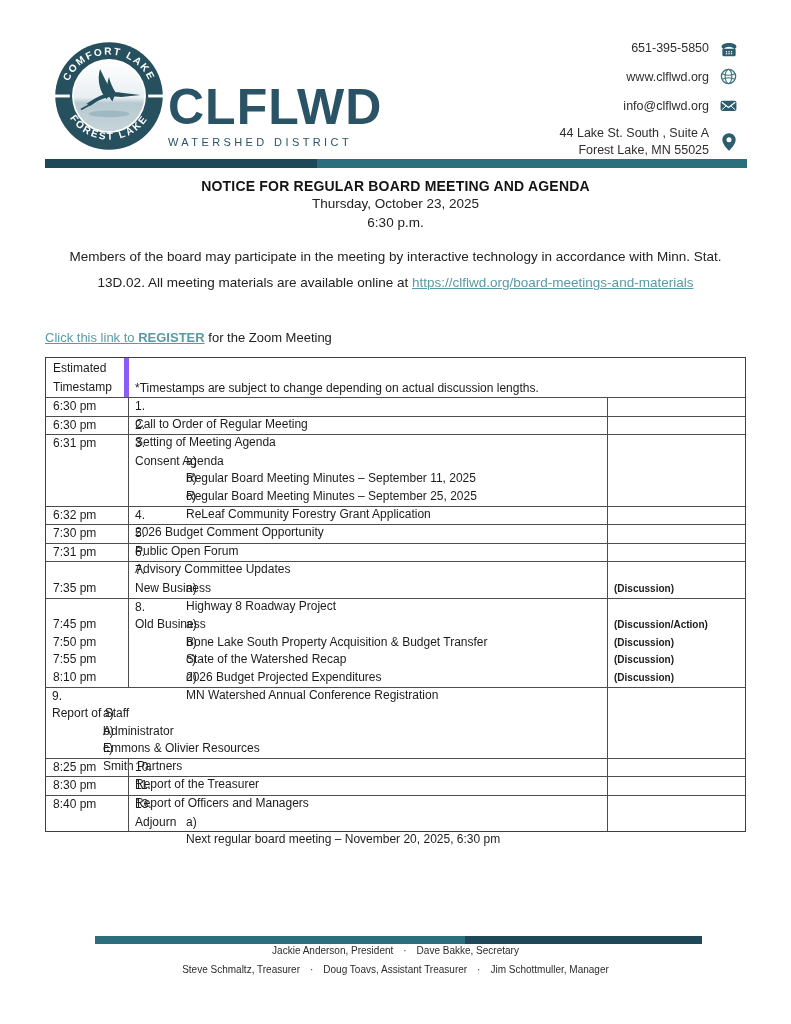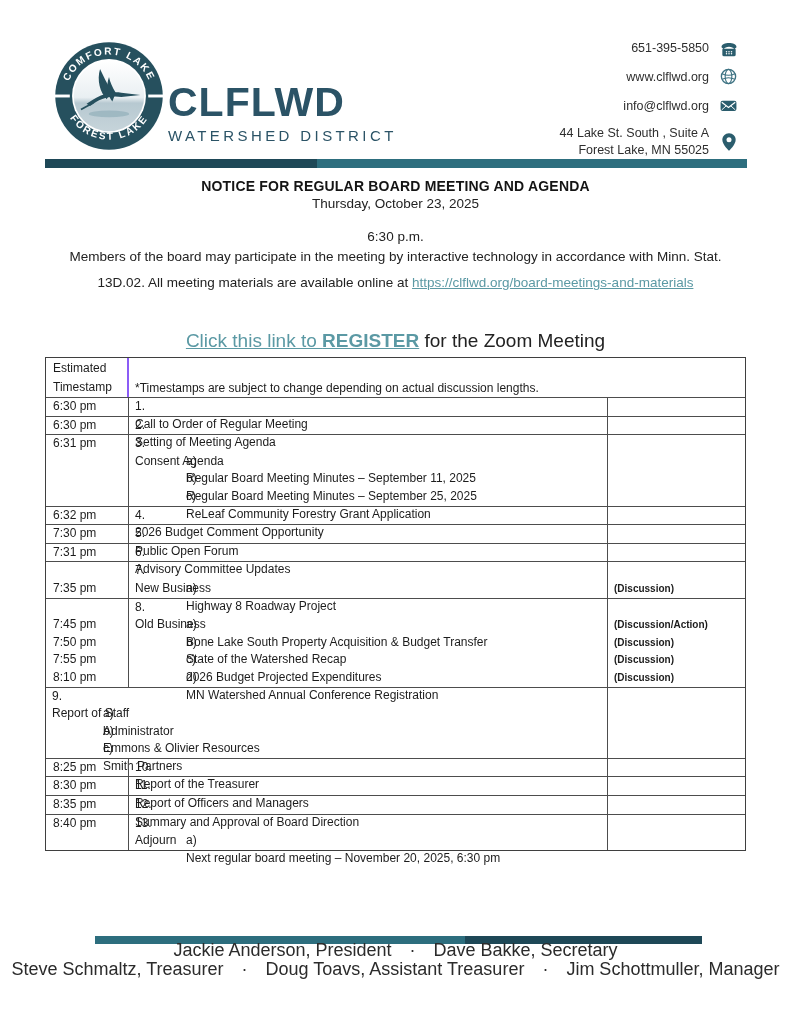--- a/index.html
+++ b/index.html
@@ -3,71 +3,71 @@
 <meta charset="utf-8">
 <style>
   html,body{margin:0;padding:0;background:#ffffff;}
   body{font-family:"Liberation Sans","DejaVu Sans",sans-serif;color:#1f1f1f;}
   .page{position:relative;width:791px;height:1024px;background:#fff;overflow:hidden;}
 
   
   .hdr{position:absolute;left:0;top:0;width:100%;height:160px;}
   .logo-badge{position:absolute;left:53px;top:40px;width:112px;height:112px;}
   .wordmark{position:absolute;left:168px;top:82px;}
-  .wordmark .wm-main{font-size:41px;font-weight:800;letter-spacing:1px;color:#2b5366;line-height:1;}
-  .wordmark .wm-sub{font-size:15px;font-weight:500;letter-spacing:3.4px;color:#2b5366;margin-top:4px;}
+  .wordmark .wm-main{font-size:50px;font-weight:800;letter-spacing:1px;color:#2b5366;line-height:1;}
+  .wordmark .wm-sub{font-size:11px;font-weight:500;letter-spacing:3.4px;color:#2b5366;margin-top:4px;}
 
   .contact{position:absolute;right:52px;top:38px;text-align:right;}
   .c-line{display:flex;align-items:center;justify-content:flex-end;margin-bottom:9px;}
   .c-line .c-txt{font-size:12.5px;font-weight:500;color:#2e2e2e;line-height:1.35;}
   .c-line .c-ico{width:20px;height:20px;margin-left:10px;flex:0 0 auto;}
   .c-addr{text-align:right;}
 
   
   .bar{position:absolute;display:flex;}
   .bar-top{left:45px;top:159px;width:702px;height:9px;}
   .bar-top .seg1{width:272px;background:#1e4857;}
   .bar-top .seg2{flex:1;background:#2d6e7e;}
   .bar-bottom{left:95px;top:936px;width:607px;height:8px;}
   .bar-bottom .seg1{width:370px;background:#2d6e7e;}
   .bar-bottom .seg2{flex:1;background:#1e4857;}
 
   
   .notice{position:absolute;left:0;top:178px;width:100%;text-align:center;}
   .n-title{font-size:14px;font-weight:800;color:#141414;letter-spacing:.2px;}
   .n-date{font-size:13.5px;color:#222;margin-top:2px;}
-  .n-time{font-size:13.5px;color:#222;margin-top:18px;}
+  .n-time{font-size:13.5px;color:#222;margin-top:4px;}
 
   
   .intro{position:absolute;left:45px;top:244px;width:701px;text-align:center;font-size:13.5px;line-height:26px;color:#222;}
   a.doc-link{color:#5b99a4;text-decoration:underline;cursor:pointer;}
-  .register-line{position:absolute;left:45px;top:330px;width:701px;text-align:center;font-size:19px;color:#222;}
+  .register-line{position:absolute;left:45px;top:330px;width:701px;font-size:13px;color:#222;}
   .register-line .bold{font-weight:800;}
 
   
   .a-table{position:absolute;left:45px;top:357px;width:701px;border:1.5px solid #3f3f3f;box-sizing:border-box;}
   .t-row{display:flex;border-bottom:1px solid #4d4d4d;}
   .t-row:last-child{border-bottom:none;}
   .cell{box-sizing:border-box;}
   .col1{width:83px;border-right:1px solid #4d4d4d;padding-left:7px;}
   .col2{flex:1;border-right:1px solid #4d4d4d;padding-left:6px;}
   .col3{width:137px;padding-left:6px;}
   .line{height:17.6px;line-height:17.6px;font-size:12px;color:#1c1c1c;white-space:nowrap;overflow:visible;}
   .t-item .label{display:inline-block;width:25px;}
   .t-item.sub{padding-left:51px;}
   .t-item.sub .label{width:26px;}
   .t-status{font-weight:700;font-size:10px;}
   
   .t-head{display:flex;border-bottom:1px solid #4d4d4d;height:39px;}
-  .h-col1{width:83px;border-right:2px solid #8b5cf6;padding-left:7px;box-sizing:border-box;}
+  .h-col1{width:83px;border-right:5px solid #8b5cf6;padding-left:7px;box-sizing:border-box;}
   .h-col1 .line{height:19px;line-height:21px;}
   .h-note{flex:1;display:flex;align-items:flex-end;padding:0 0 2px 6px;font-size:12px;color:#1c1c1c;box-sizing:border-box;}
 
   
-  .footer-names{position:absolute;left:0;top:941px;width:100%;text-align:center;font-size:18px;color:#2b2b2b;line-height:19px;}
+  .footer-names{position:absolute;left:0;top:941px;width:100%;text-align:center;font-size:10px;color:#2b2b2b;line-height:19px;}
 
   svg{display:block;}
 </style>
 </head>
 <body>
 
 <div class="page">
 
   <div class="hdr">
 
@@ -332,31 +332,20 @@
           </div>
           <div class="cell col2">
             <div class="line t-item"><div class="label">11.</div><div class="txt">Report of Officers and Managers</div></div>
           </div>
           <div class="cell col3">
             <div class="line t-status"></div>
           </div>
         </div>
         <div class="t-row">
           <div class="cell col1">
-            <div class="line t-time">8:35 pm</div>
-          </div>
-          <div class="cell col2">
-            <div class="line t-item"><div class="label">12.</div><div class="txt">Summary and Approval of Board Direction</div></div>
-          </div>
-          <div class="cell col3">
-            <div class="line t-status"></div>
-          </div>
-        </div>
-        <div class="t-row">
-          <div class="cell col1">
             <div class="line t-time">8:40 pm</div>
             <div class="line t-time"></div>
           </div>
           <div class="cell col2">
             <div class="line t-item"><div class="label">13.</div><div class="txt">Adjourn</div></div>
             <div class="line t-item sub"><div class="label">a)</div><div class="txt">Next regular board meeting – November 20, 2025, 6:30 pm</div></div>
           </div>
           <div class="cell col3">
             <div class="line t-status"></div>
             <div class="line t-status"></div>

